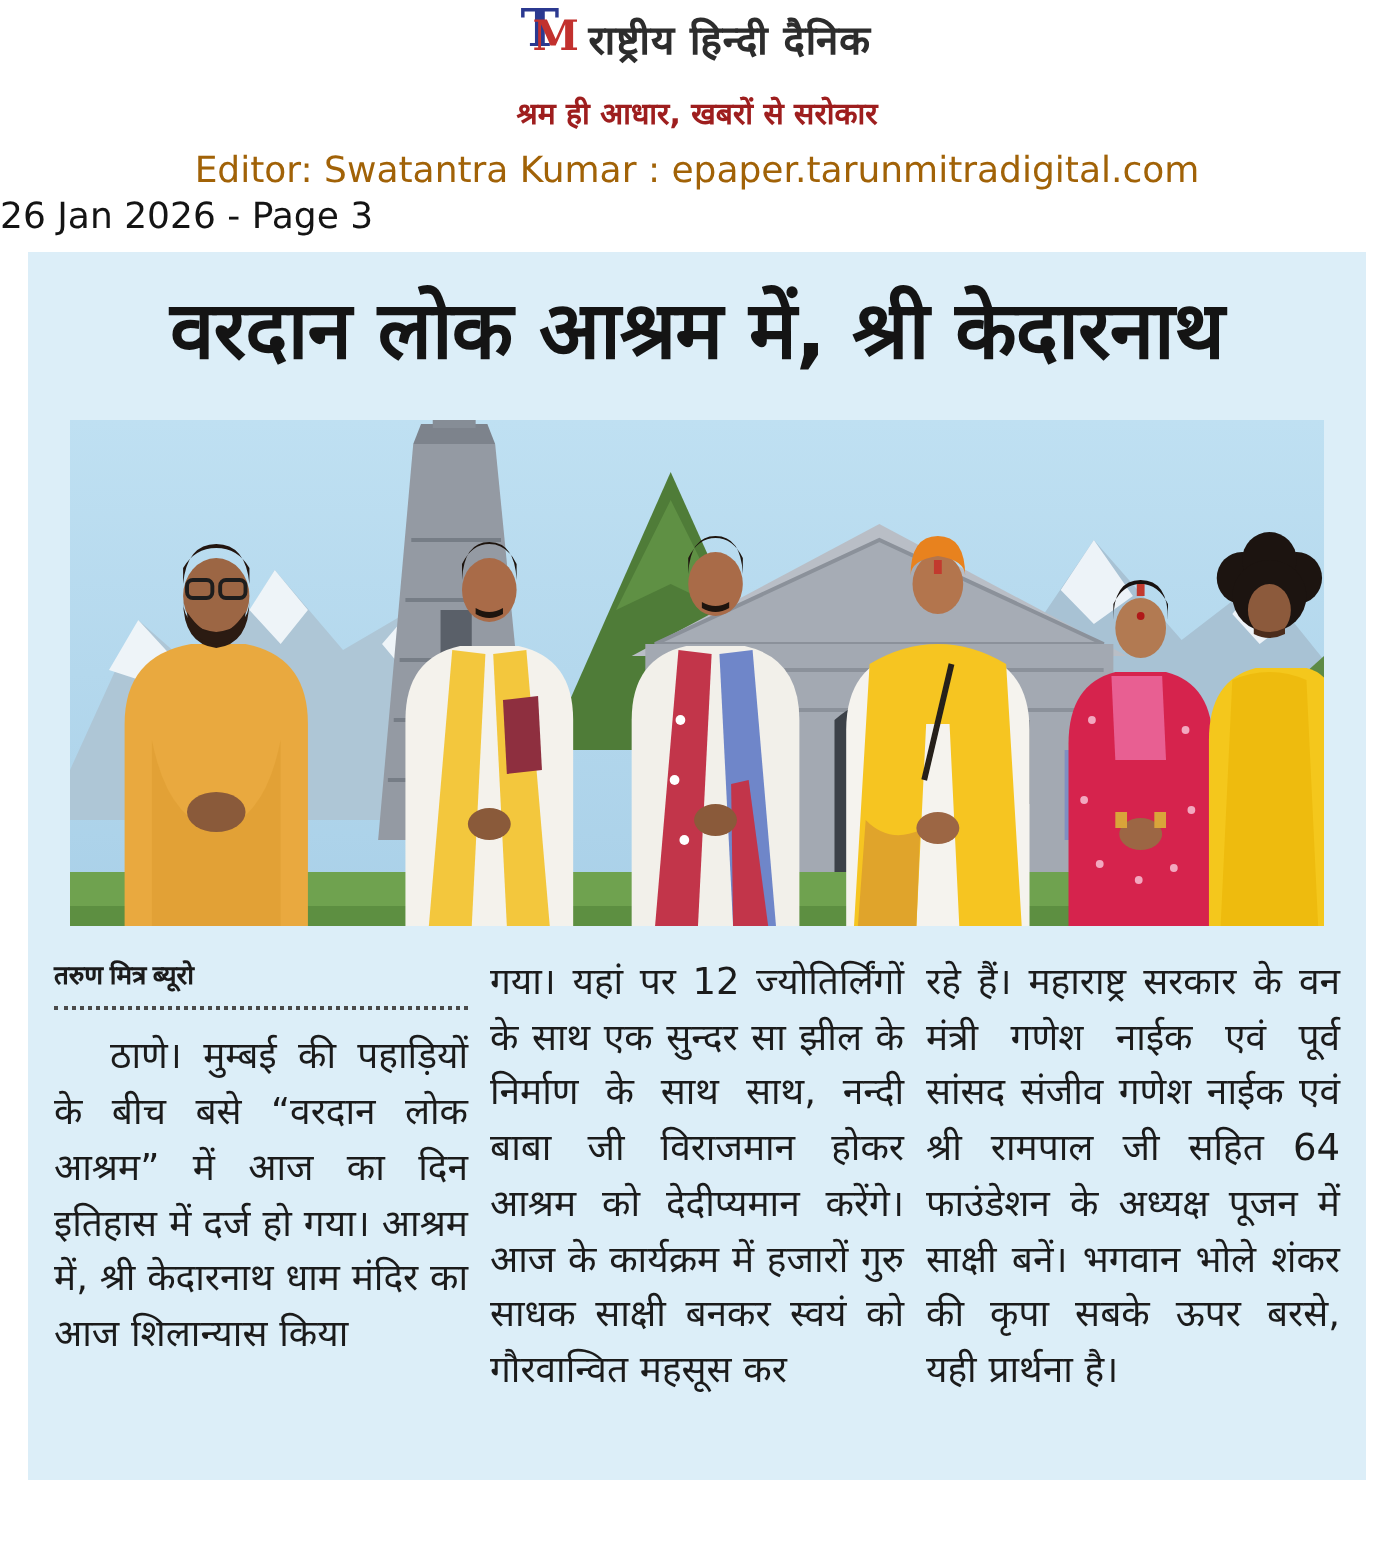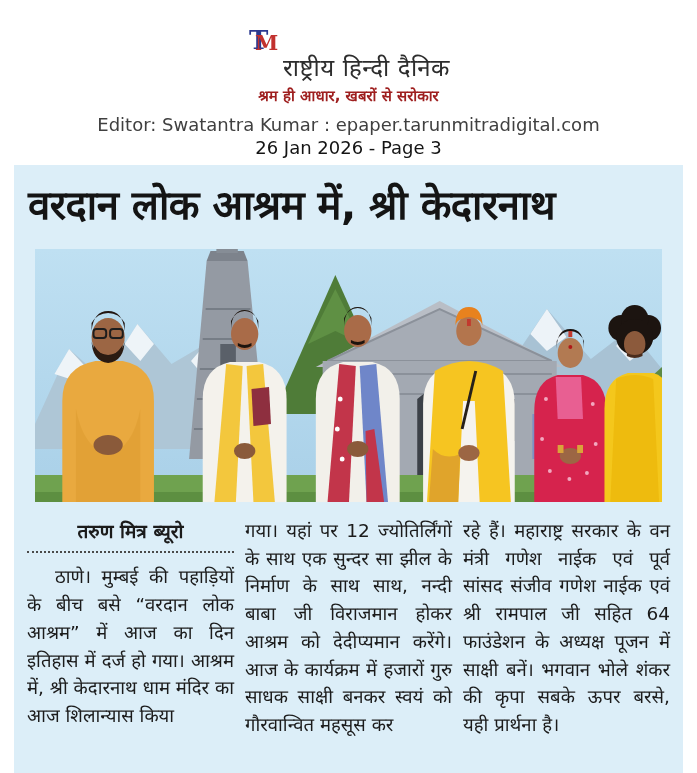--- a/index.html
+++ b/index.html
@@ -11,39 +11,39 @@
     color:#1a1a1a;
     overflow:hidden;
   }
   
   .masthead { text-align:center; padding-top:6px; }
   .masthead-inner { display:inline-block; text-align:left; }
   .kicker-row { display:flex; align-items:center; gap:7px; margin-left:2px; }
   .logo-box { position:relative; width:27px; height:27px; background:#fff; flex:0 0 auto; }
   .logo-box .lt { position:absolute; left:0px; top:-6px; font-size:26px; font-weight:bold; color:#2b3990; font-family:"DejaVu Serif", serif; }
   .logo-box .lm { position:absolute; left:6px; top:-1px; font-size:21px; font-weight:bold; color:#c2312e; font-family:"DejaVu Serif", serif; }
-  .kicker { font-size:24px; font-weight:normal; color:#2d2d2d; letter-spacing:0.5px;margin-top:44px; }
+  .kicker { font-size:20px; font-weight:bold; color:#2d2d2d; letter-spacing:0.5px; }
   .np-title { font-size:57px; font-weight:bold; color:#1c1c1c; line-height:1.05; letter-spacing:-1px; margin-top:-2px; }
-  .tagline { text-align:center; font-size:15px; font-weight:bold; color:#9e1e1e; margin-top:2px; }
-  .editor-line { text-align:center; font-size:18px; color:#404040; margin-top:9px; }
-  .date-line { text-align:center; font-size:18px; color:#141414; margin-top:2px; }
+  .tagline { text-align:center; font-size:15px; font-weight:bold; color:#9e1e1e; margin-top:13px; }
+  .editor-line { text-align:center; font-size:18px; color:#a16207; margin-top:9px; }
+  .date-line { font-size:18px; color:#141414; margin-top:2px; }
   
   .article-block {
     margin:7px 14px 0 14px;
     background:#dceef8;
     min-height:614px;
     padding:12px 8px 10px 8px;
   }
-  .headline { font-weight:bold; color:#141414; font-size:40px; line-height:1.42; letter-spacing:-0.5px; padding:0 6px; }
+  .headline { text-align:center; font-weight:bold; color:#141414; font-size:40px; line-height:1.42; letter-spacing:-0.5px; padding:0 6px; }
   .photo-frame { margin:15px 13px 8px 13px; height:253px; overflow:hidden; }
   .photo-frame svg { display:block; width:100%; height:100%; }
   
   .columns { display:flex; gap:11px; padding:7px 5px 0 5px; }
   .col { flex:1 1 0; font-size:18.5px; line-height:1.5; text-align:justify; color:#1b1b1b; }
-  .byline { text-align:center; font-weight:bold; font-size:19px; padding-bottom:6px; }
+  .byline { font-weight:bold; font-size:13px; padding-bottom:6px;font-family:Liberation Serif, serif; }
   .byline-divider { border-bottom:2px dotted #4a4a4a; margin-bottom:10px; }
   .lead-para { text-indent:28px; }
   .dateline { font-weight:normal; }
 </style>
 </head>
 <body>
 
 <header class="masthead">
   <div class="masthead-inner">
     <div class="kicker-row">

